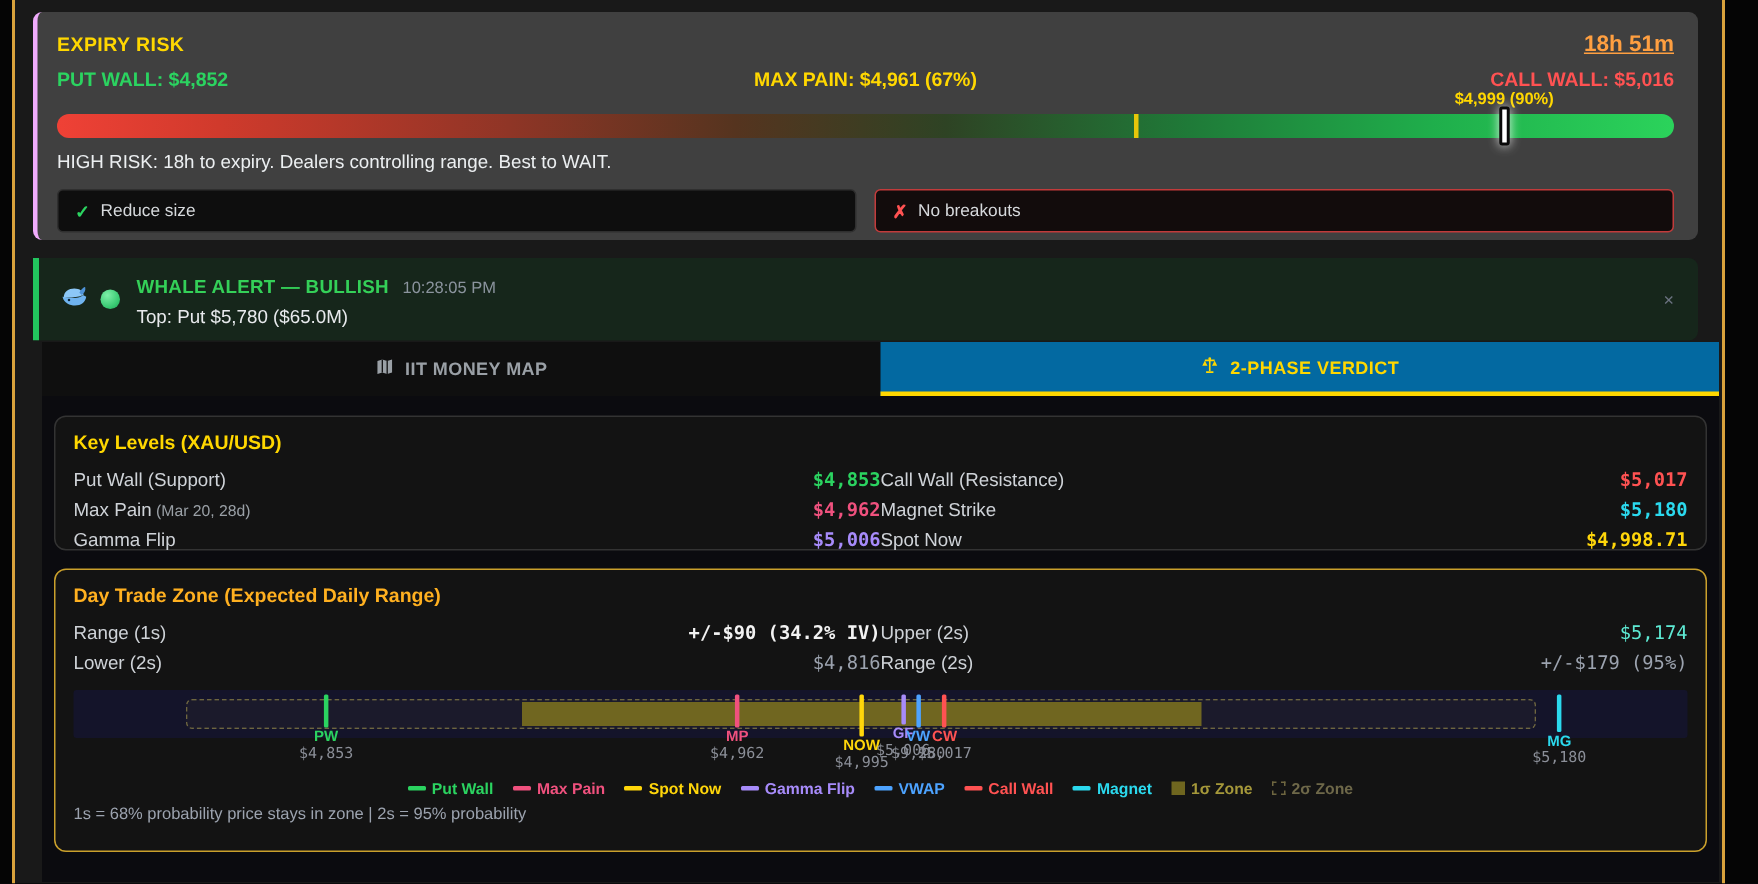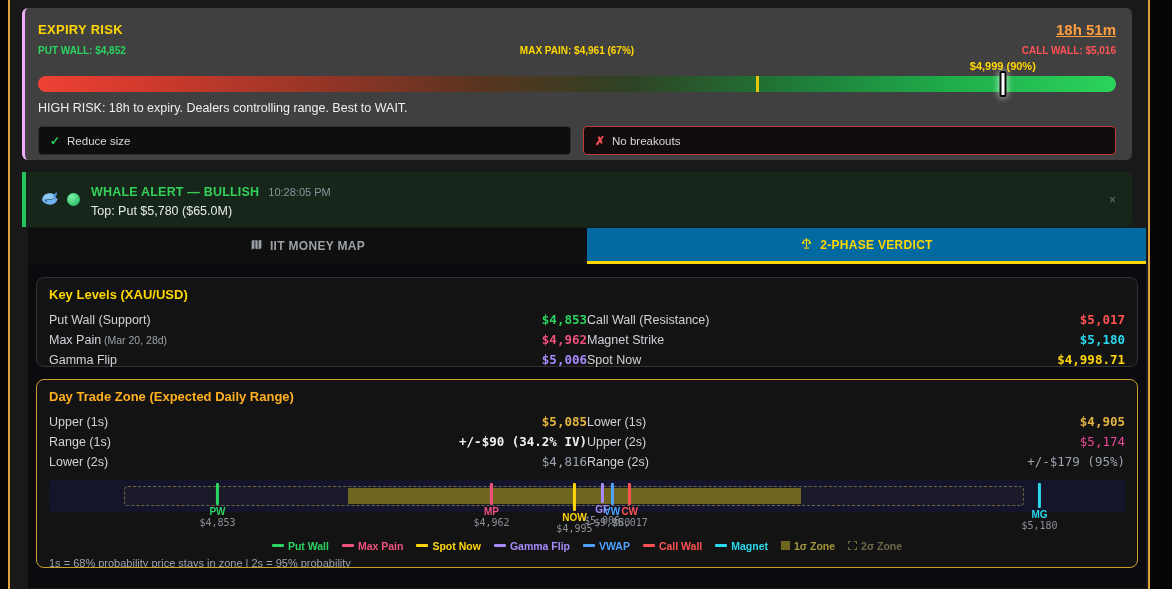--- a/index.html
+++ b/index.html
@@ -18,21 +18,21 @@
 
   
   .expiry-panel {
     margin:8px 16px 0 12px; height:152px;
     background:#404040; border-left:3px solid #f0abfc; border-radius:6px;
     padding:10px 16px 10px 13px;
   }
   .exp-row1 { display:flex; justify-content:space-between; align-items:center; height:22px; }
   .exp-title { color:#ffd700; font-weight:bold; font-size:13px; letter-spacing:.3px; }
   .exp-countdown { color:#ff9f40; font-weight:bold; font-size:15px;text-decoration:underline; }
-  .exp-row2 { margin-top:5px; display:grid; grid-template-columns:1fr auto 1fr; font-size:10px; font-weight:bold; height:14px; }
+  .exp-row2 { margin-top:5px; display:grid; grid-template-columns:1fr auto 1fr; font-size:13px; font-weight:bold; height:14px; }
   .exp-put { color:#2bd360; }
   .exp-maxpain { color:#ffd700; text-align:center; }
   .exp-call { color:#ff5252; text-align:right; }
   .exp-spotline { position:relative; height:15px; }
   .exp-spot { position:absolute; transform:translateX(-50%); color:#ffd700; font-weight:bold; font-size:11px; white-space:nowrap; top:1px; }
   .exp-bar {
     position:relative; height:16px; border-radius:8px; margin-top:2px;
     background:linear-gradient(90deg,#ef4136 0%,#d03a2c 10%,#8f3526 28%,#55341f 42%,#2e4324 55%,#1f7a38 70%,#1fae4b 85%,#2bd35b 100%);
   }
   .exp-tick { position:absolute; top:0; bottom:0; width:3px; background:#e7c60a; }
@@ -227,36 +227,26 @@
                 </div>
               </div>
             </div>
         </div>
 
         <div class="sub-panel dtz-panel">
           <div class="panel-title dtz-title">Day Trade Zone (Expected Daily Range)</div>
           <div id="dtz-rows">
               <div class="kv-row">
                 <div class="kv-cell">
-                  <span class="kv-label">Upper (1s)</span>
-                  <span class="kv-value bold" style="color: rgb(227, 179, 65);">$5,085</span>
-                </div>
-                <div class="kv-cell">
-                  <span class="kv-label">Lower (1s)</span>
-                  <span class="kv-value bold" style="color: rgb(227, 179, 65);">$4,905</span>
-                </div>
-              </div>
-              <div class="kv-row">
-                <div class="kv-cell">
                   <span class="kv-label">Range (1s)</span>
                   <span class="kv-value bold" style="color: rgb(242, 242, 242);">+/-$90 (34.2% IV)</span>
                 </div>
                 <div class="kv-cell">
                   <span class="kv-label">Upper (2s)</span>
-                  <span class="kv-value" style="color: #ec4899;">$5,174</span>
+                  <span class="kv-value" style="color: #5eead4;">$5,174</span>
                 </div>
               </div>
               <div class="kv-row">
                 <div class="kv-cell">
                   <span class="kv-label">Lower (2s)</span>
                   <span class="kv-value" style="color: rgb(156, 163, 175);">$4,816</span>
                 </div>
                 <div class="kv-cell">
                   <span class="kv-label">Range (2s)</span>
                   <span class="kv-value" style="color: rgb(156, 163, 175);">+/-$179 (95%)</span>

